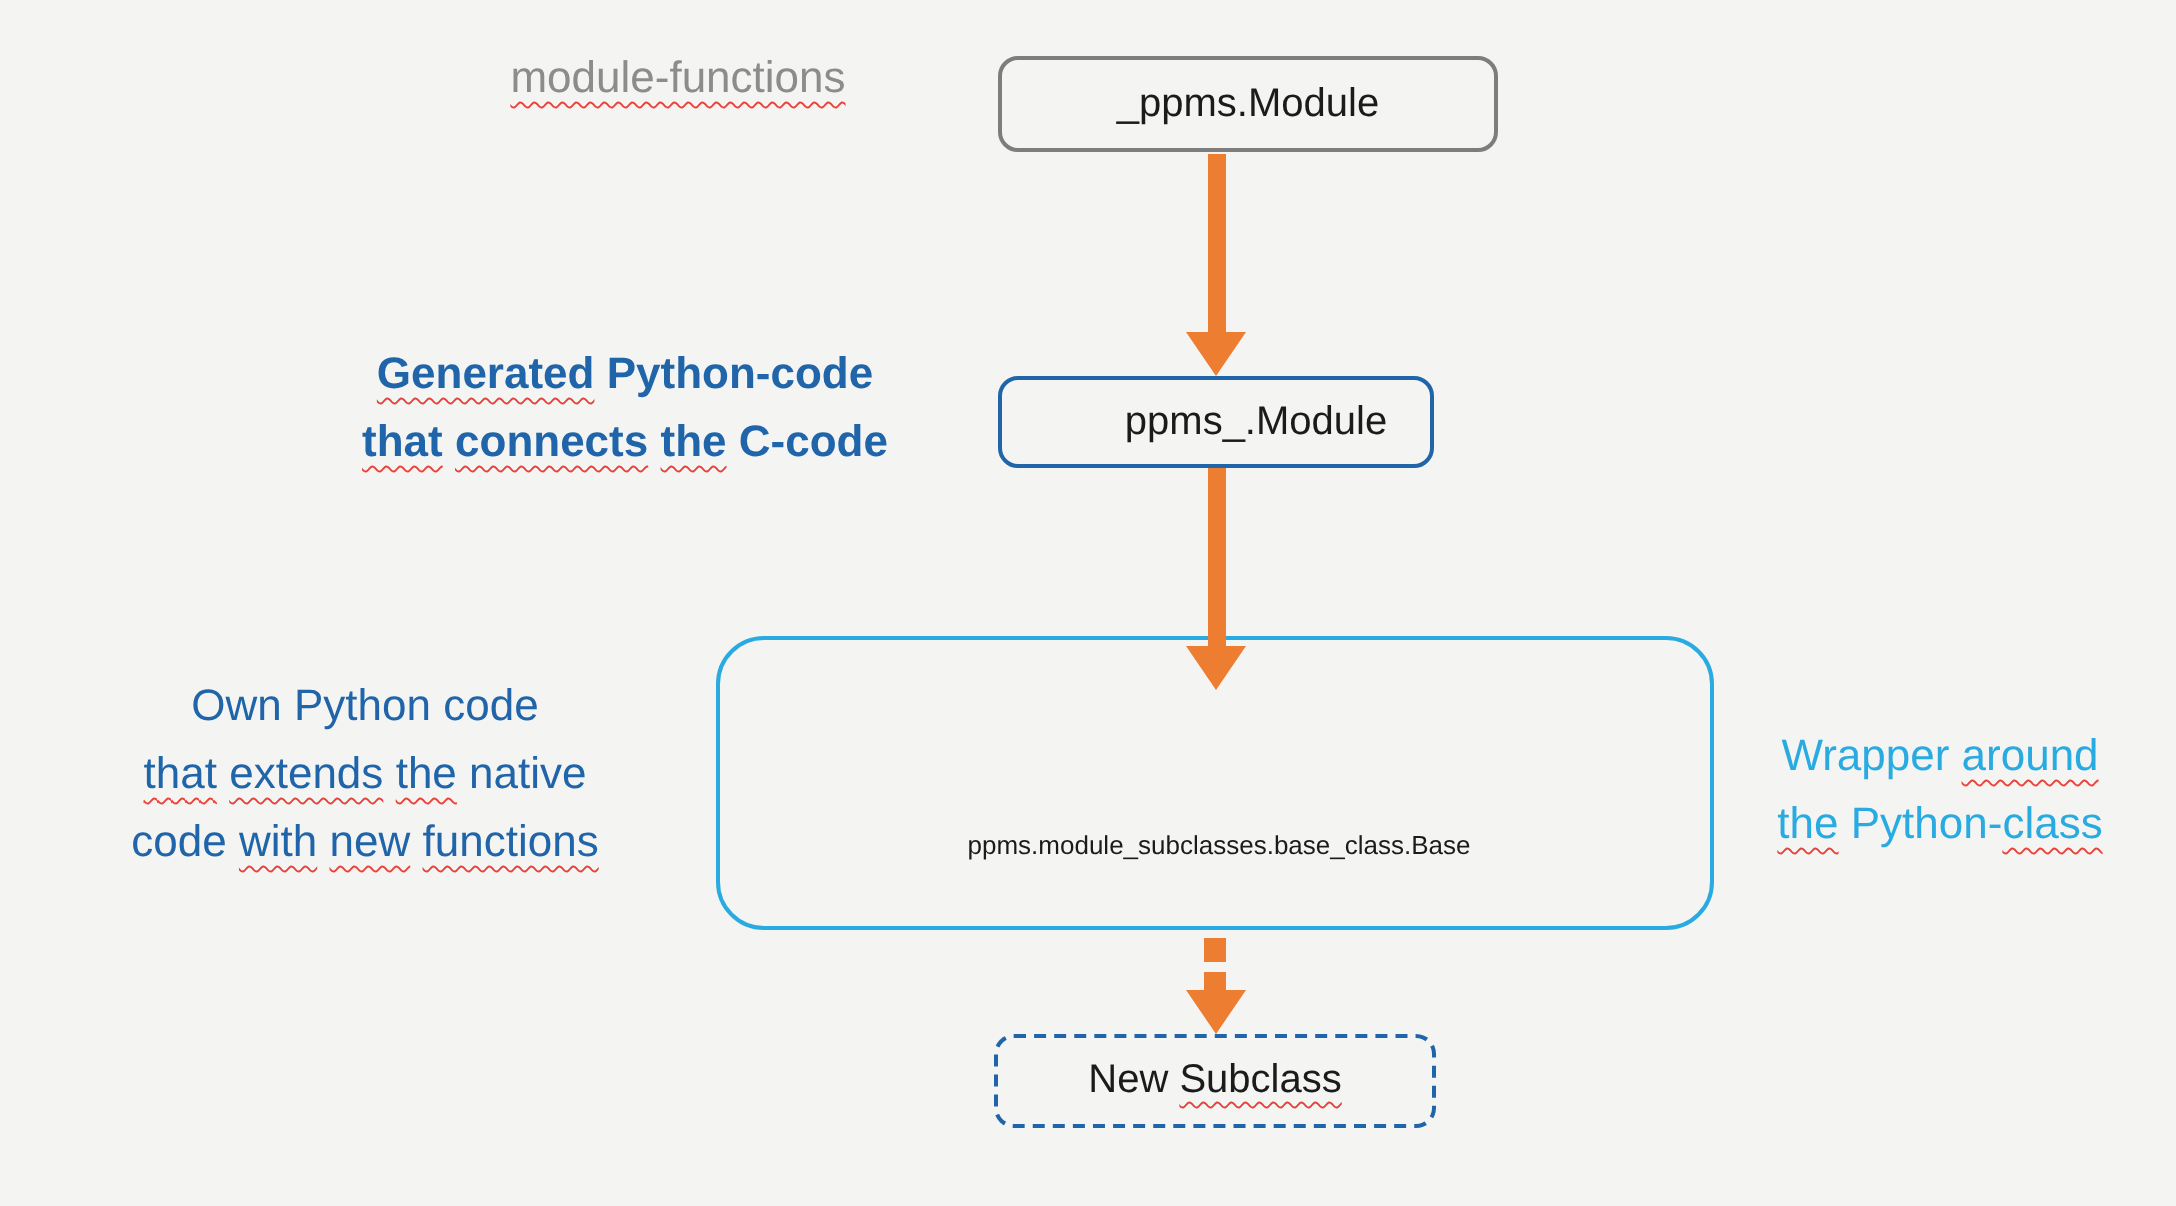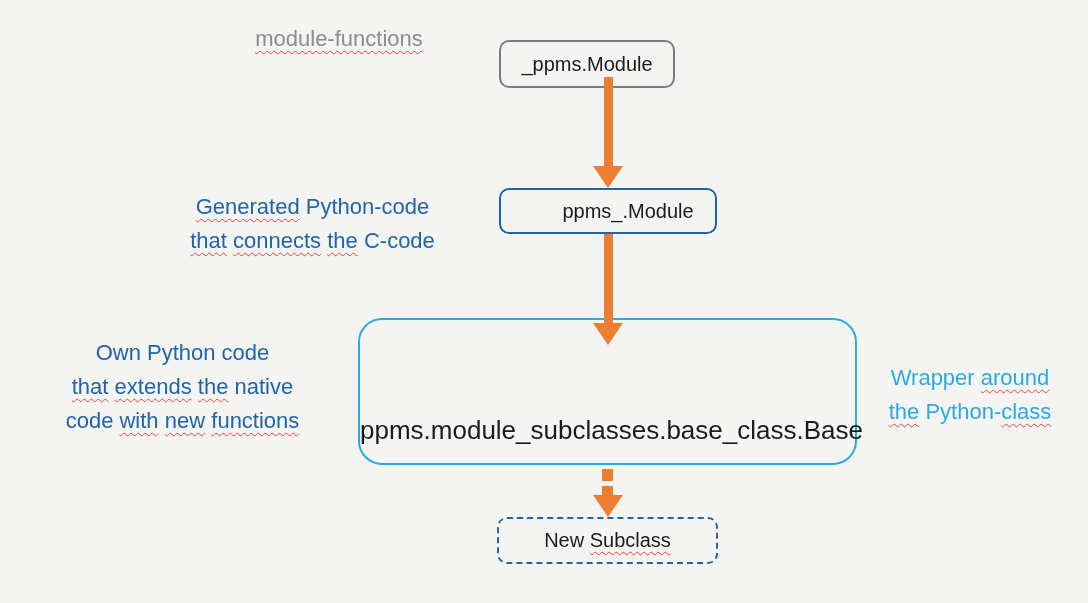--- a/index.html
+++ b/index.html
@@ -44,39 +44,39 @@
     font-size: 20px;
     color: var(--dark_text, #1b1b1b);
     border-radius: 10px;
     background: transparent;
     white-space: nowrap;
   }
   .node.gray-b   { border: 2.5px solid var(--gray_border, #7d7d7d); }
   .node.blue-b   { border: 2.5px solid var(--blue, #2065a9); }
   .node.dashed-b { border: 2.5px dashed var(--blue, #2065a9); }
 
-  #node-native    { left: 499px; top: 40px;  width: 176px; height: 48px; }
+  #node-native    { left: 499px; top: 28px;  width: 250px; height: 48px; }
   #node-generated { left: 499px; top: 188px; width: 218px; height: 46px; padding-left: 40px; }
   #node-wrapper   { left: 499px; top: 345px; width: 218px; height: 45px; }
   #node-subclass  { left: 497px; top: 517px; width: 221px; height: 47px; }
 
   
   #bigbox {
     position: absolute;
     box-sizing: border-box;
     left: 358px; top: 318px; width: 499px; height: 147px;
     border: 2.5px solid var(--cyan, #29abe2);
     border-radius: 24px;
     background: transparent;
   }
   #base-class-text {
     position: absolute;
     left: 360px; top: 415px; width: 499px;
-    text-align: right;
-    font-size: 26px;
+    text-align: center;
+    font-size: 13px;
     color: var(--dark_text, #1b1b1b);
     white-space: nowrap;
   }
 
   
   .abar  { position: absolute; width: 9px;  background: var(--orange, #ed7d31); }
   .adash { position: absolute; width: 11px; background: var(--orange, #ed7d31); left: 602px; }
   .ahead {
     position: absolute;
     width: 0; height: 0;
@@ -88,21 +88,21 @@
   #arrow1-bar  { left: 604px; top: 77px;  height: 90px; }
   #arrow1-head { top: 166px; }
   #arrow2-bar  { left: 604px; top: 234px; height: 90px; }
   #arrow2-head { top: 323px; }
   #dash1 { top: 469px; height: 12px; }
   #dash2 { top: 486px; height: 10px; }
   #dash-head { top: 495px; }
 
   
   #ann-native    { left: 219px; top: 22px;  width: 240px; }
-  #ann-generated { left: 150px; top: 190px; width: 325px; }
+  #ann-generated { left: 150px; top: 170px; width: 325px; font-weight: bold; }
   #ann-own       { left: 25px;  top: 336px; width: 315px; }
   #ann-wrapper   { left: 860px; top: 361px; width: 220px; }
   #ann-subclass  { left: 253px; top: 509px; width: 220px; }
 </style>
 </head>
 <body>
 
 <div class="canvas">
 
   <div class="ann gray" id="ann-native">

